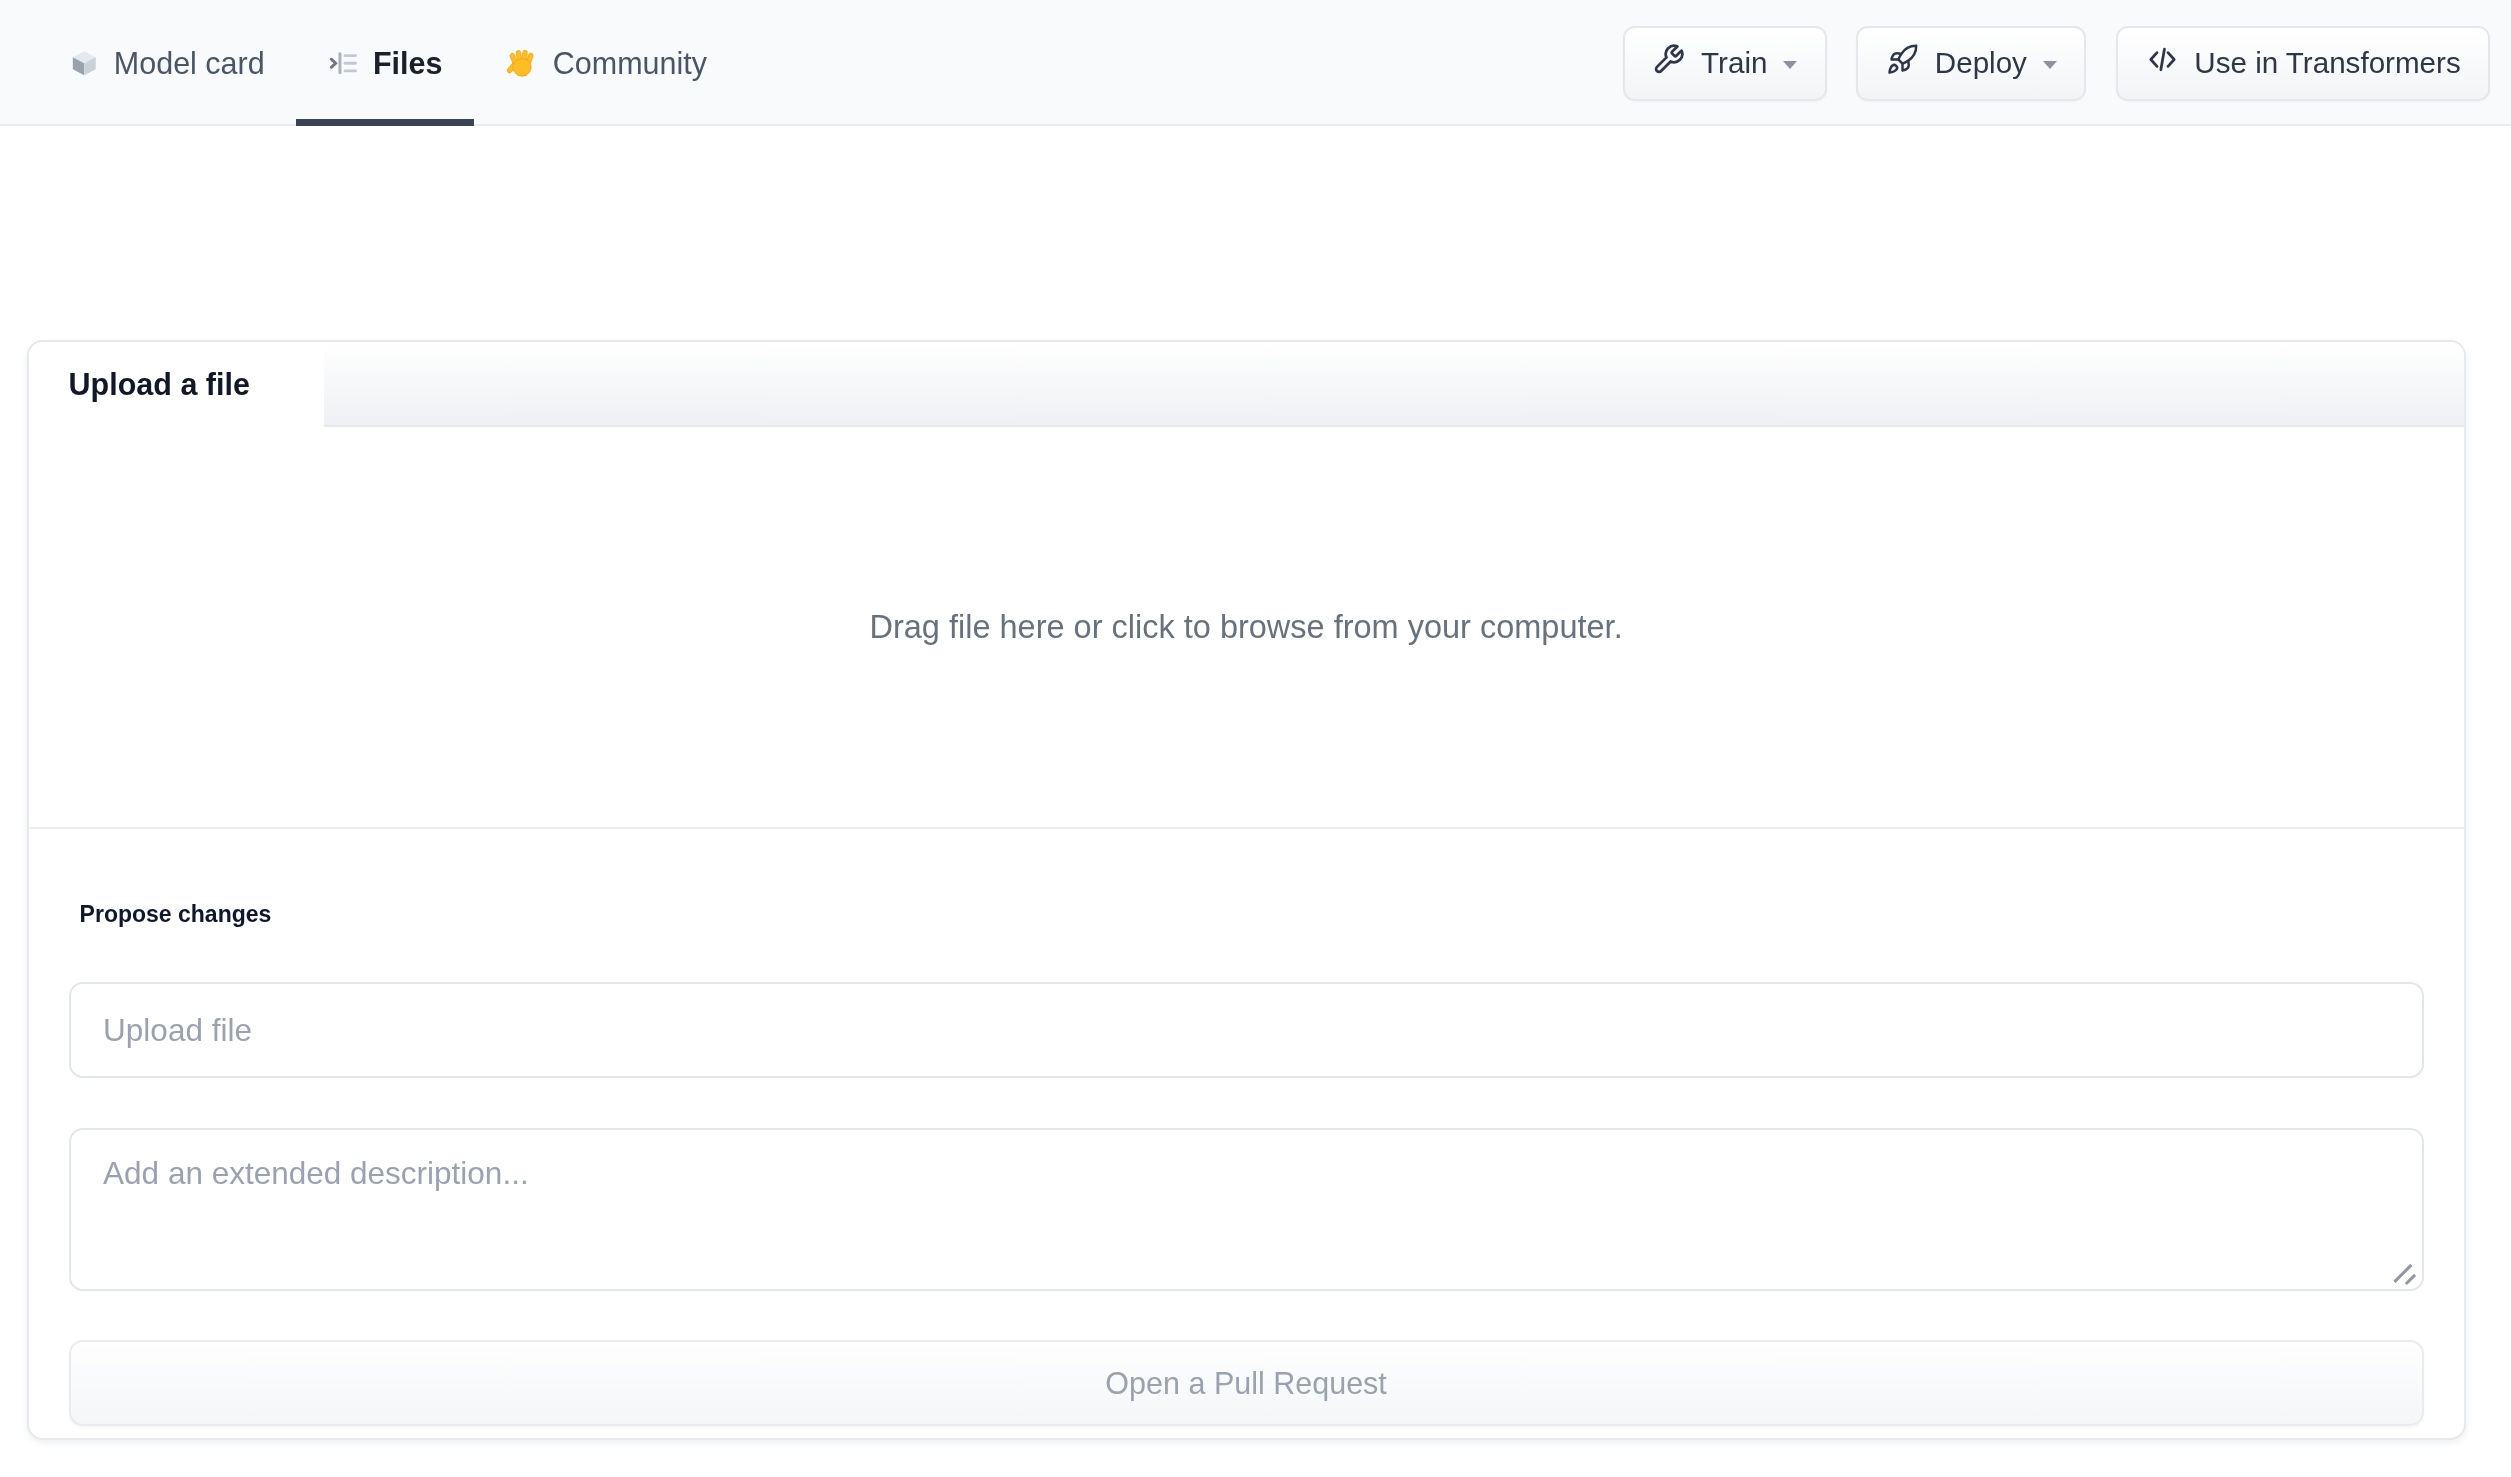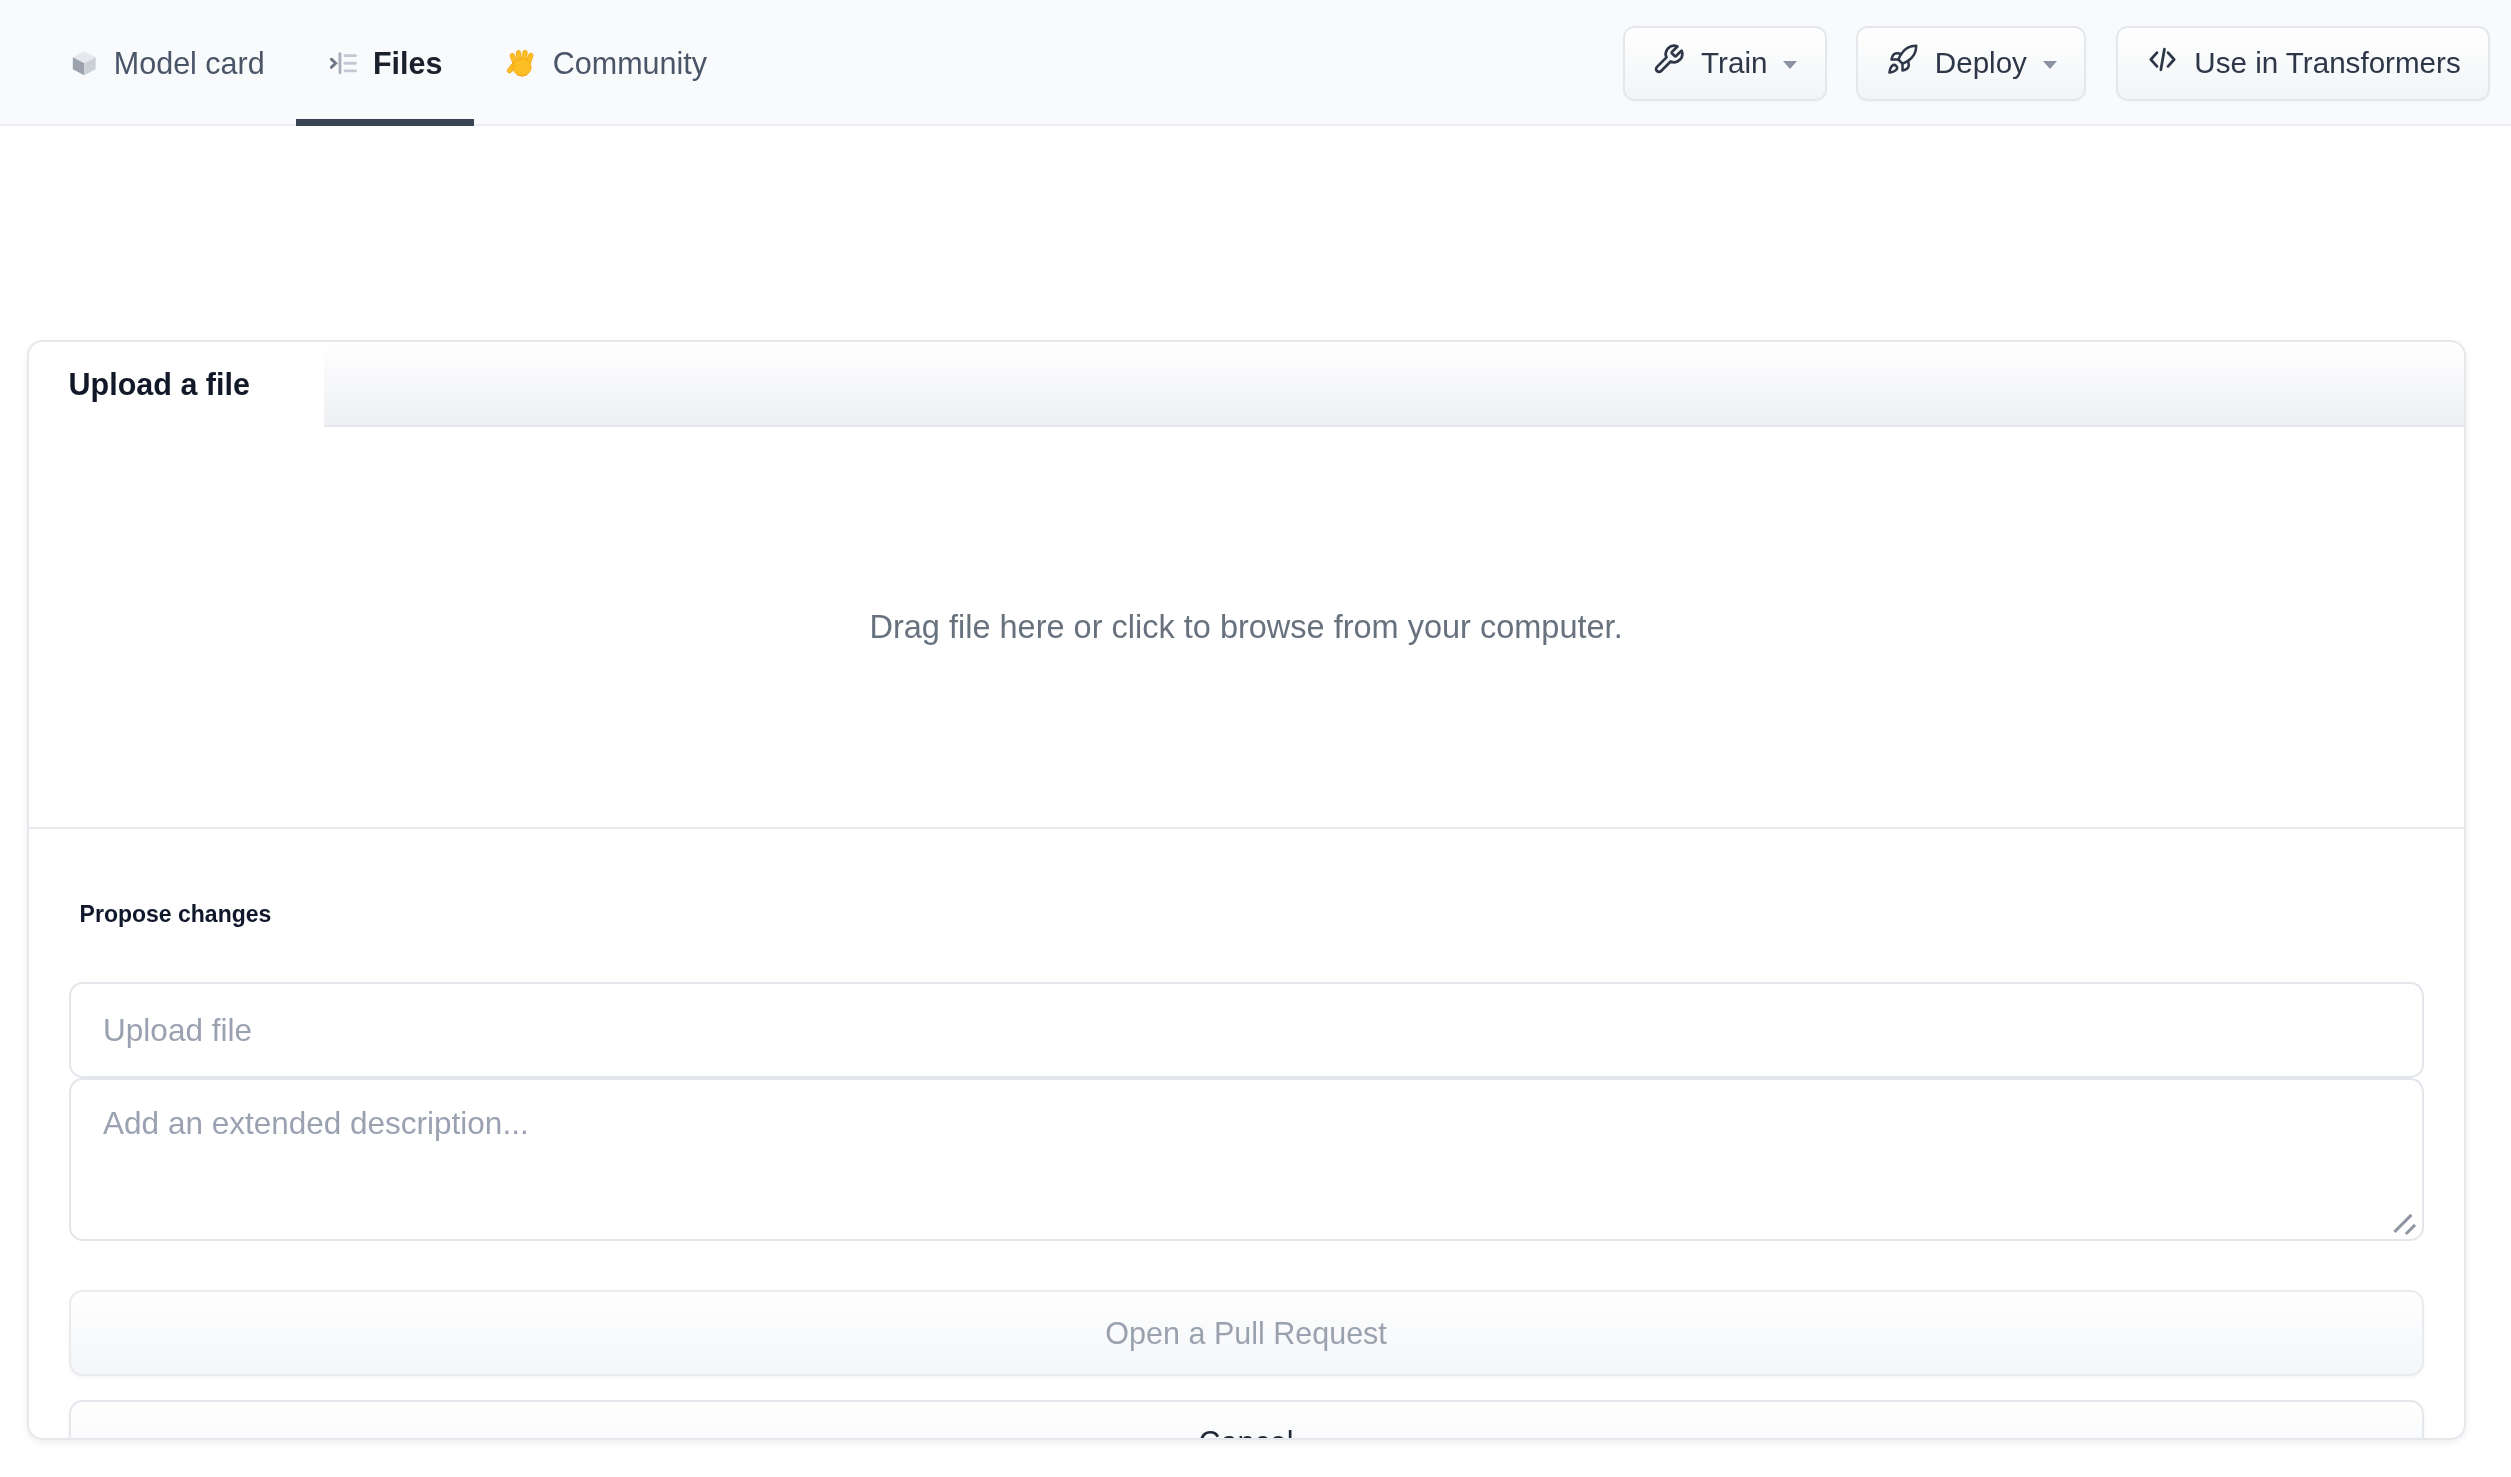--- a/index.html
+++ b/index.html
@@ -51,21 +51,21 @@
   .propose { padding:56px 40px 0 40px; }
   .propose-heading { margin:11px; font-size:23px; font-weight:700; color:#0f172a; height:37px; line-height:37px; }
 
   .file-input {
     display:block; width:100%; height:96px; margin-top:49px;
     border:2px solid #e3e6ea; border-radius:13.8px; background:#ffffff;
     font-family:Liberation Sans, sans-serif; font-size:31.5px; color:#1f2937; padding:0 32.5px; outline:none;
   }
   .file-input::placeholder { color:#9aa2b1; opacity:1; }
 
-  .ta-wrap { position:relative; }
+  .ta-wrap { position:relative; margin-top:50px; }
   .desc-textarea {
     display:block; width:100%; height:163px; resize:none;
     border:2px solid #e3e6ea; border-radius:13.8px; background:#ffffff;
     font-family:inherit; font-size:31.5px; color:#1f2937; padding:24.6px 32.5px; outline:none;
   }
   .desc-textarea::placeholder { color:#9aa2b1; opacity:1; }
   .resize-handle { position:absolute; right:8.9px; bottom:8.9px; width:25.6px; height:25.6px; cursor:nwse-resize; }
   .resize-handle::before {
     content:""; position:absolute; right:0; bottom:6.9px; width:23.6px; height:0;
     border-top:3px solid #8f97a3; transform:rotate(-45deg); transform-origin:center;

